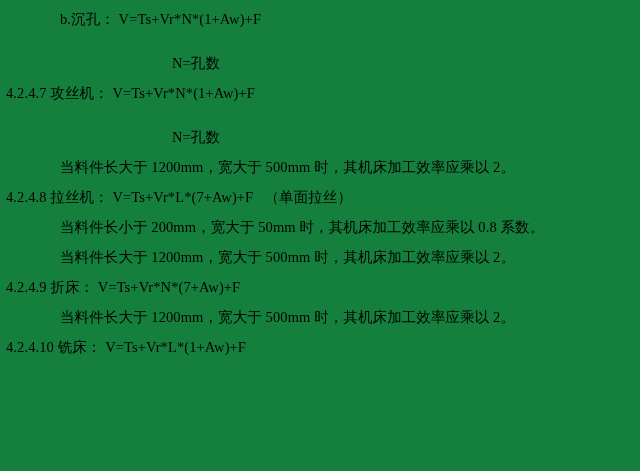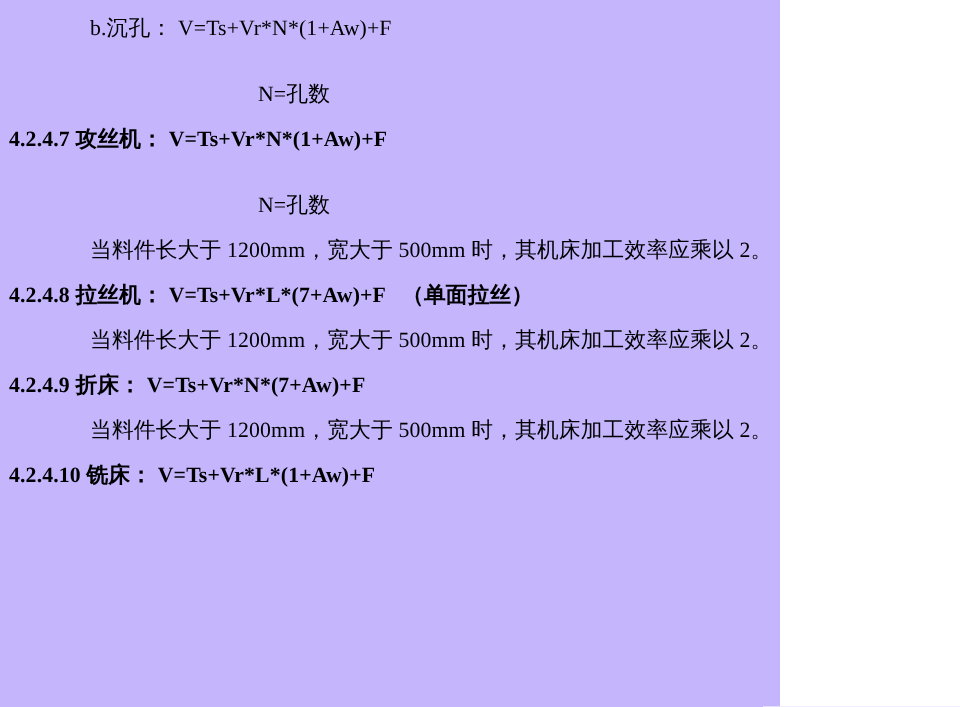--- a/index.html
+++ b/index.html
@@ -9,47 +9,48 @@
   }
   body {
     width: 640px;
     height: 471px;
     font-family: "Liberation Serif", "DejaVu Serif", serif;
     color: #000000;
     overflow: hidden;
   }
   .page {
     position: relative;
-    width: 520px;
+    width: 640px;
     height: 471px;
-    background: #c4b5fd;
+    background: #15803d;
     box-sizing: border-box;
     padding: 4px 10px 0 6px;
   }
   .line {
     font-size: 14.5px;
     line-height: 30px;
     white-space: pre;
     letter-spacing: 0.1px;
   }
   
-  .ind-0 { padding-left: 0px; font-weight: bold; }
+  .ind-0 { padding-left: 0px; }
   .ind-1 { padding-left: 54px; }
   .ind-2 { padding-left: 106px; }
   .ind-3 { padding-left: 166px; margin-top: 14px; }
 </style>
 </head>
 <body>
 
 <div class="page">
   <div id="doc-body">
       <div class="line ind-1">b.沉孔： V=Ts+Vr*N*(1+Aw)+F</div>
       <div class="line ind-3">N=孔数</div>
       <div class="line ind-0">4.2.4.7 攻丝机： V=Ts+Vr*N*(1+Aw)+F</div>
       <div class="line ind-3">N=孔数</div>
       <div class="line ind-1">当料件长大于 1200mm，宽大于 500mm 时，其机床加工效率应乘以 2。</div>
       <div class="line ind-0">4.2.4.8 拉丝机： V=Ts+Vr*L*(7+Aw)+F   （单面拉丝）</div>
+      <div class="line ind-1">当料件长小于 200mm，宽大于 50mm 时，其机床加工效率应乘以 0.8 系数。</div>
       <div class="line ind-1">当料件长大于 1200mm，宽大于 500mm 时，其机床加工效率应乘以 2。</div>
       <div class="line ind-0">4.2.4.9 折床： V=Ts+Vr*N*(7+Aw)+F</div>
       <div class="line ind-1">当料件长大于 1200mm，宽大于 500mm 时，其机床加工效率应乘以 2。</div>
       <div class="line ind-0">4.2.4.10 铣床： V=Ts+Vr*L*(1+Aw)+F</div>
     </div>
 </div>
 
 </body></html>

